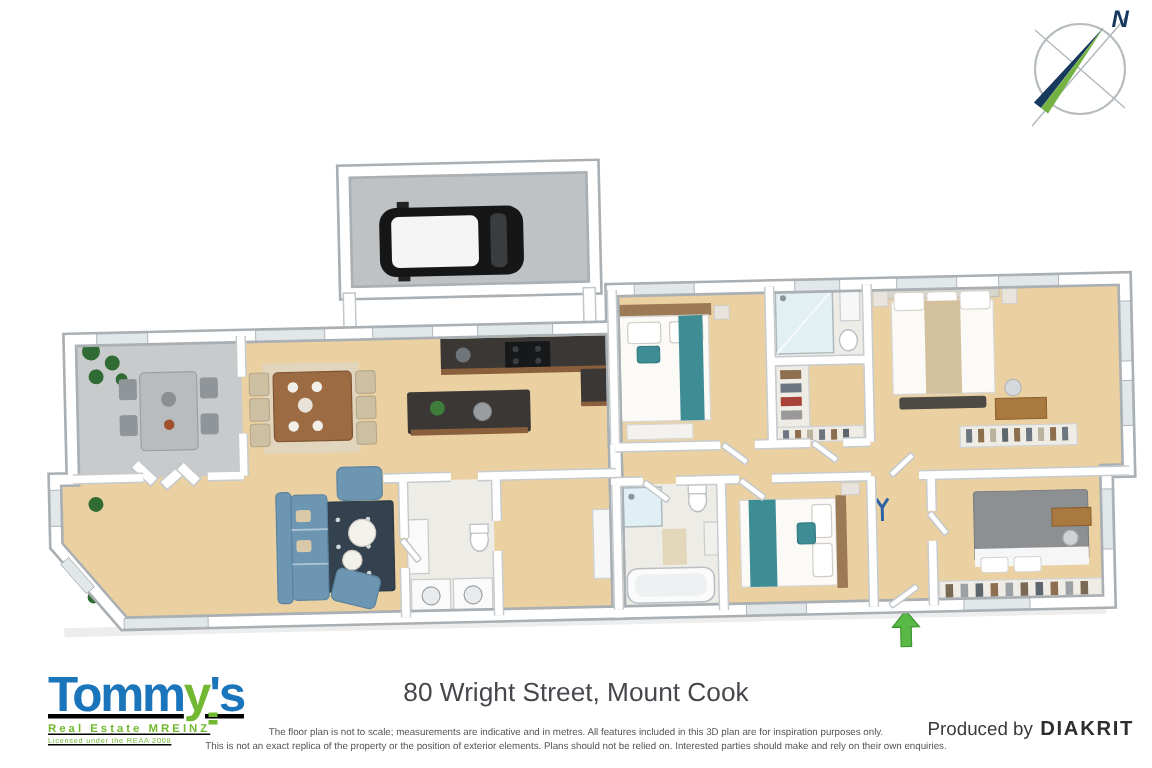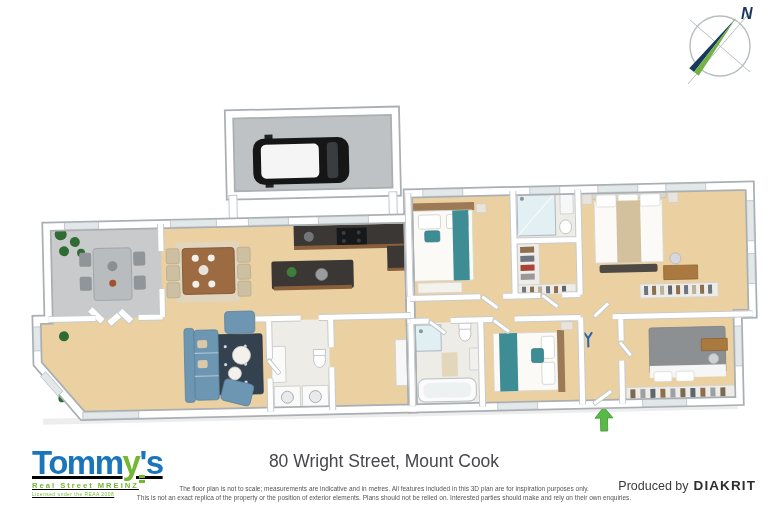--- a/index.html
+++ b/index.html
@@ -329,21 +329,21 @@
       <rect x="0" y="0" width="20" height="4" rx="1" transform="translate(494,227) rotate(38)"></rect>
       <rect x="0" y="0" width="18" height="4" rx="1" transform="translate(620,252) rotate(52)"></rect>
       <rect x="0" y="0" width="18" height="4" rx="1" transform="translate(268,262) rotate(52)"></rect>
       <rect x="0" y="0" width="22" height="4" rx="1" transform="translate(590,313) rotate(-35)"></rect>
     </g>
   </svg>
   </div>
 
   <div class="logo">
     <div class="logo-word"><span class="lb">Tomm</span><span class="lg">y</span><span class="lb">'s</span></div>
-    <div class="logo-tagline">Real Street MREINZ</div>
+    <div class="logo-tagline">Real Estate MREINZ</div>
     <div class="logo-license">Licensed under the REAA 2008</div>
   </div>
 
   <div class="address-block">
     <span class="address">80 Wright Street, Mount Cook</span>
   </div>
 
   <div class="disclaimer">
     <span>The floor plan is not to scale; measurements are indicative and in metres. All features included in this 3D plan are for inspiration purposes only.</span><br>
     <span>This is not an exact replica of the property or the position of exterior elements. Plans should not be relied on. Interested parties should make and rely on their own enquiries.</span>

